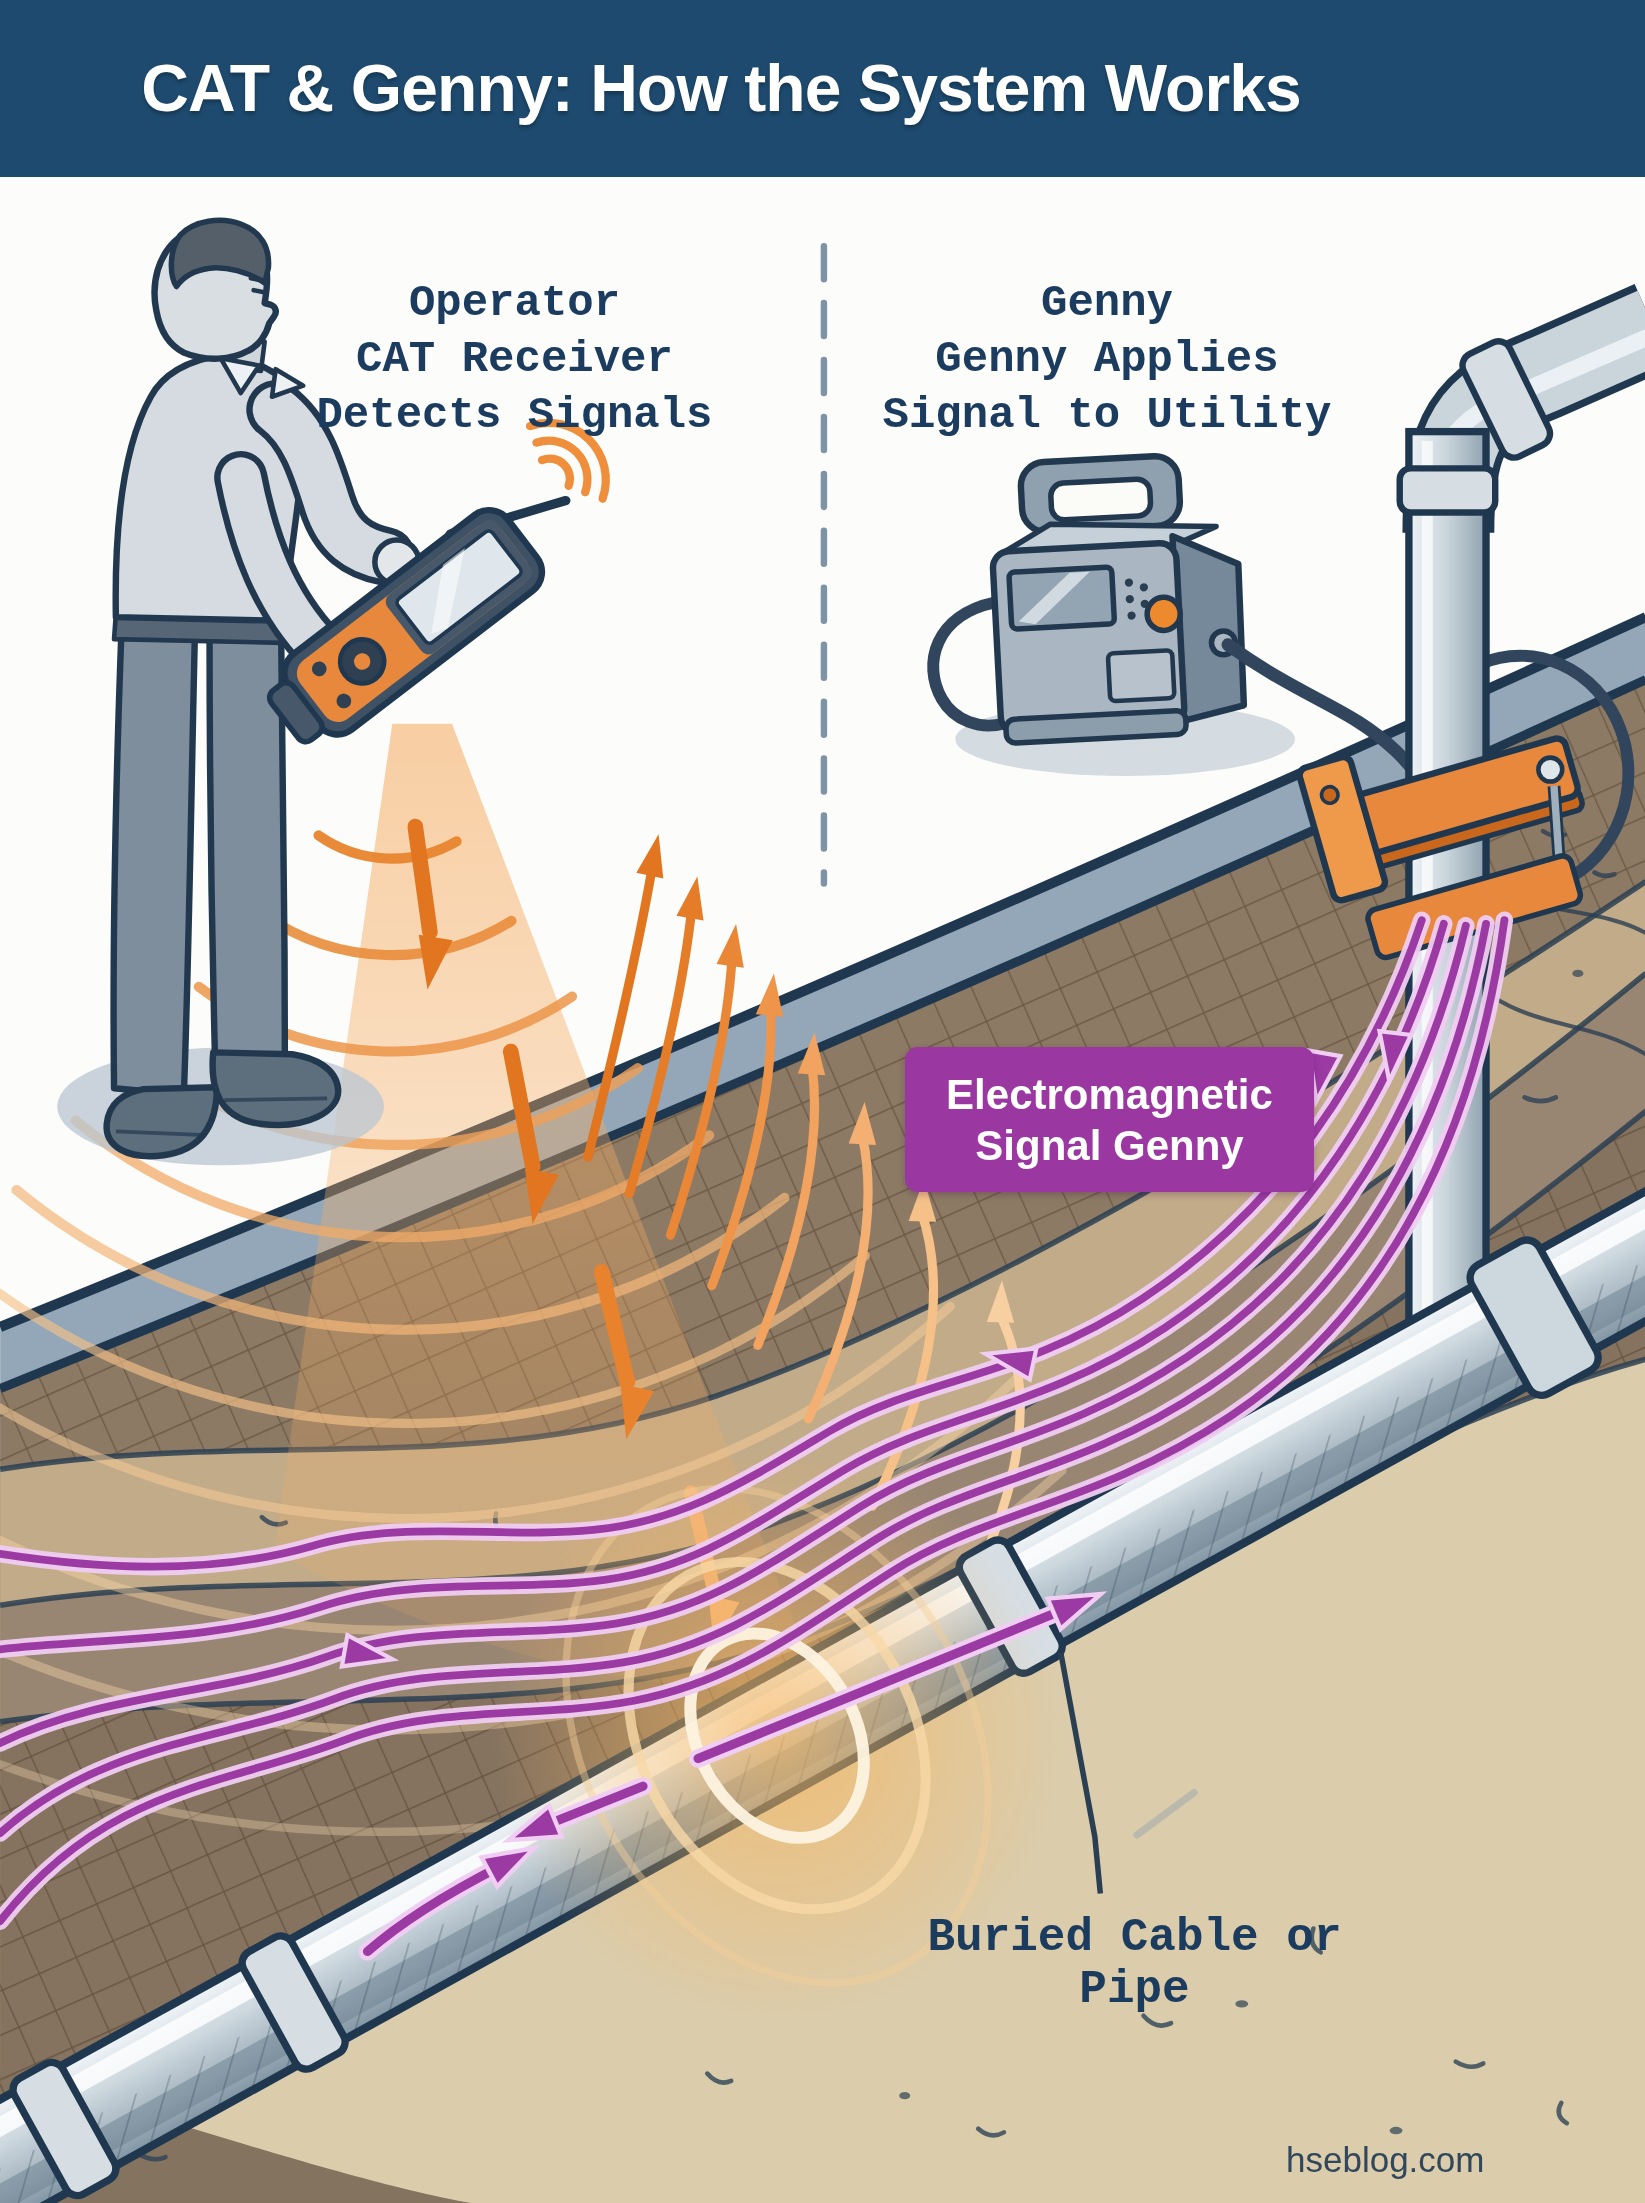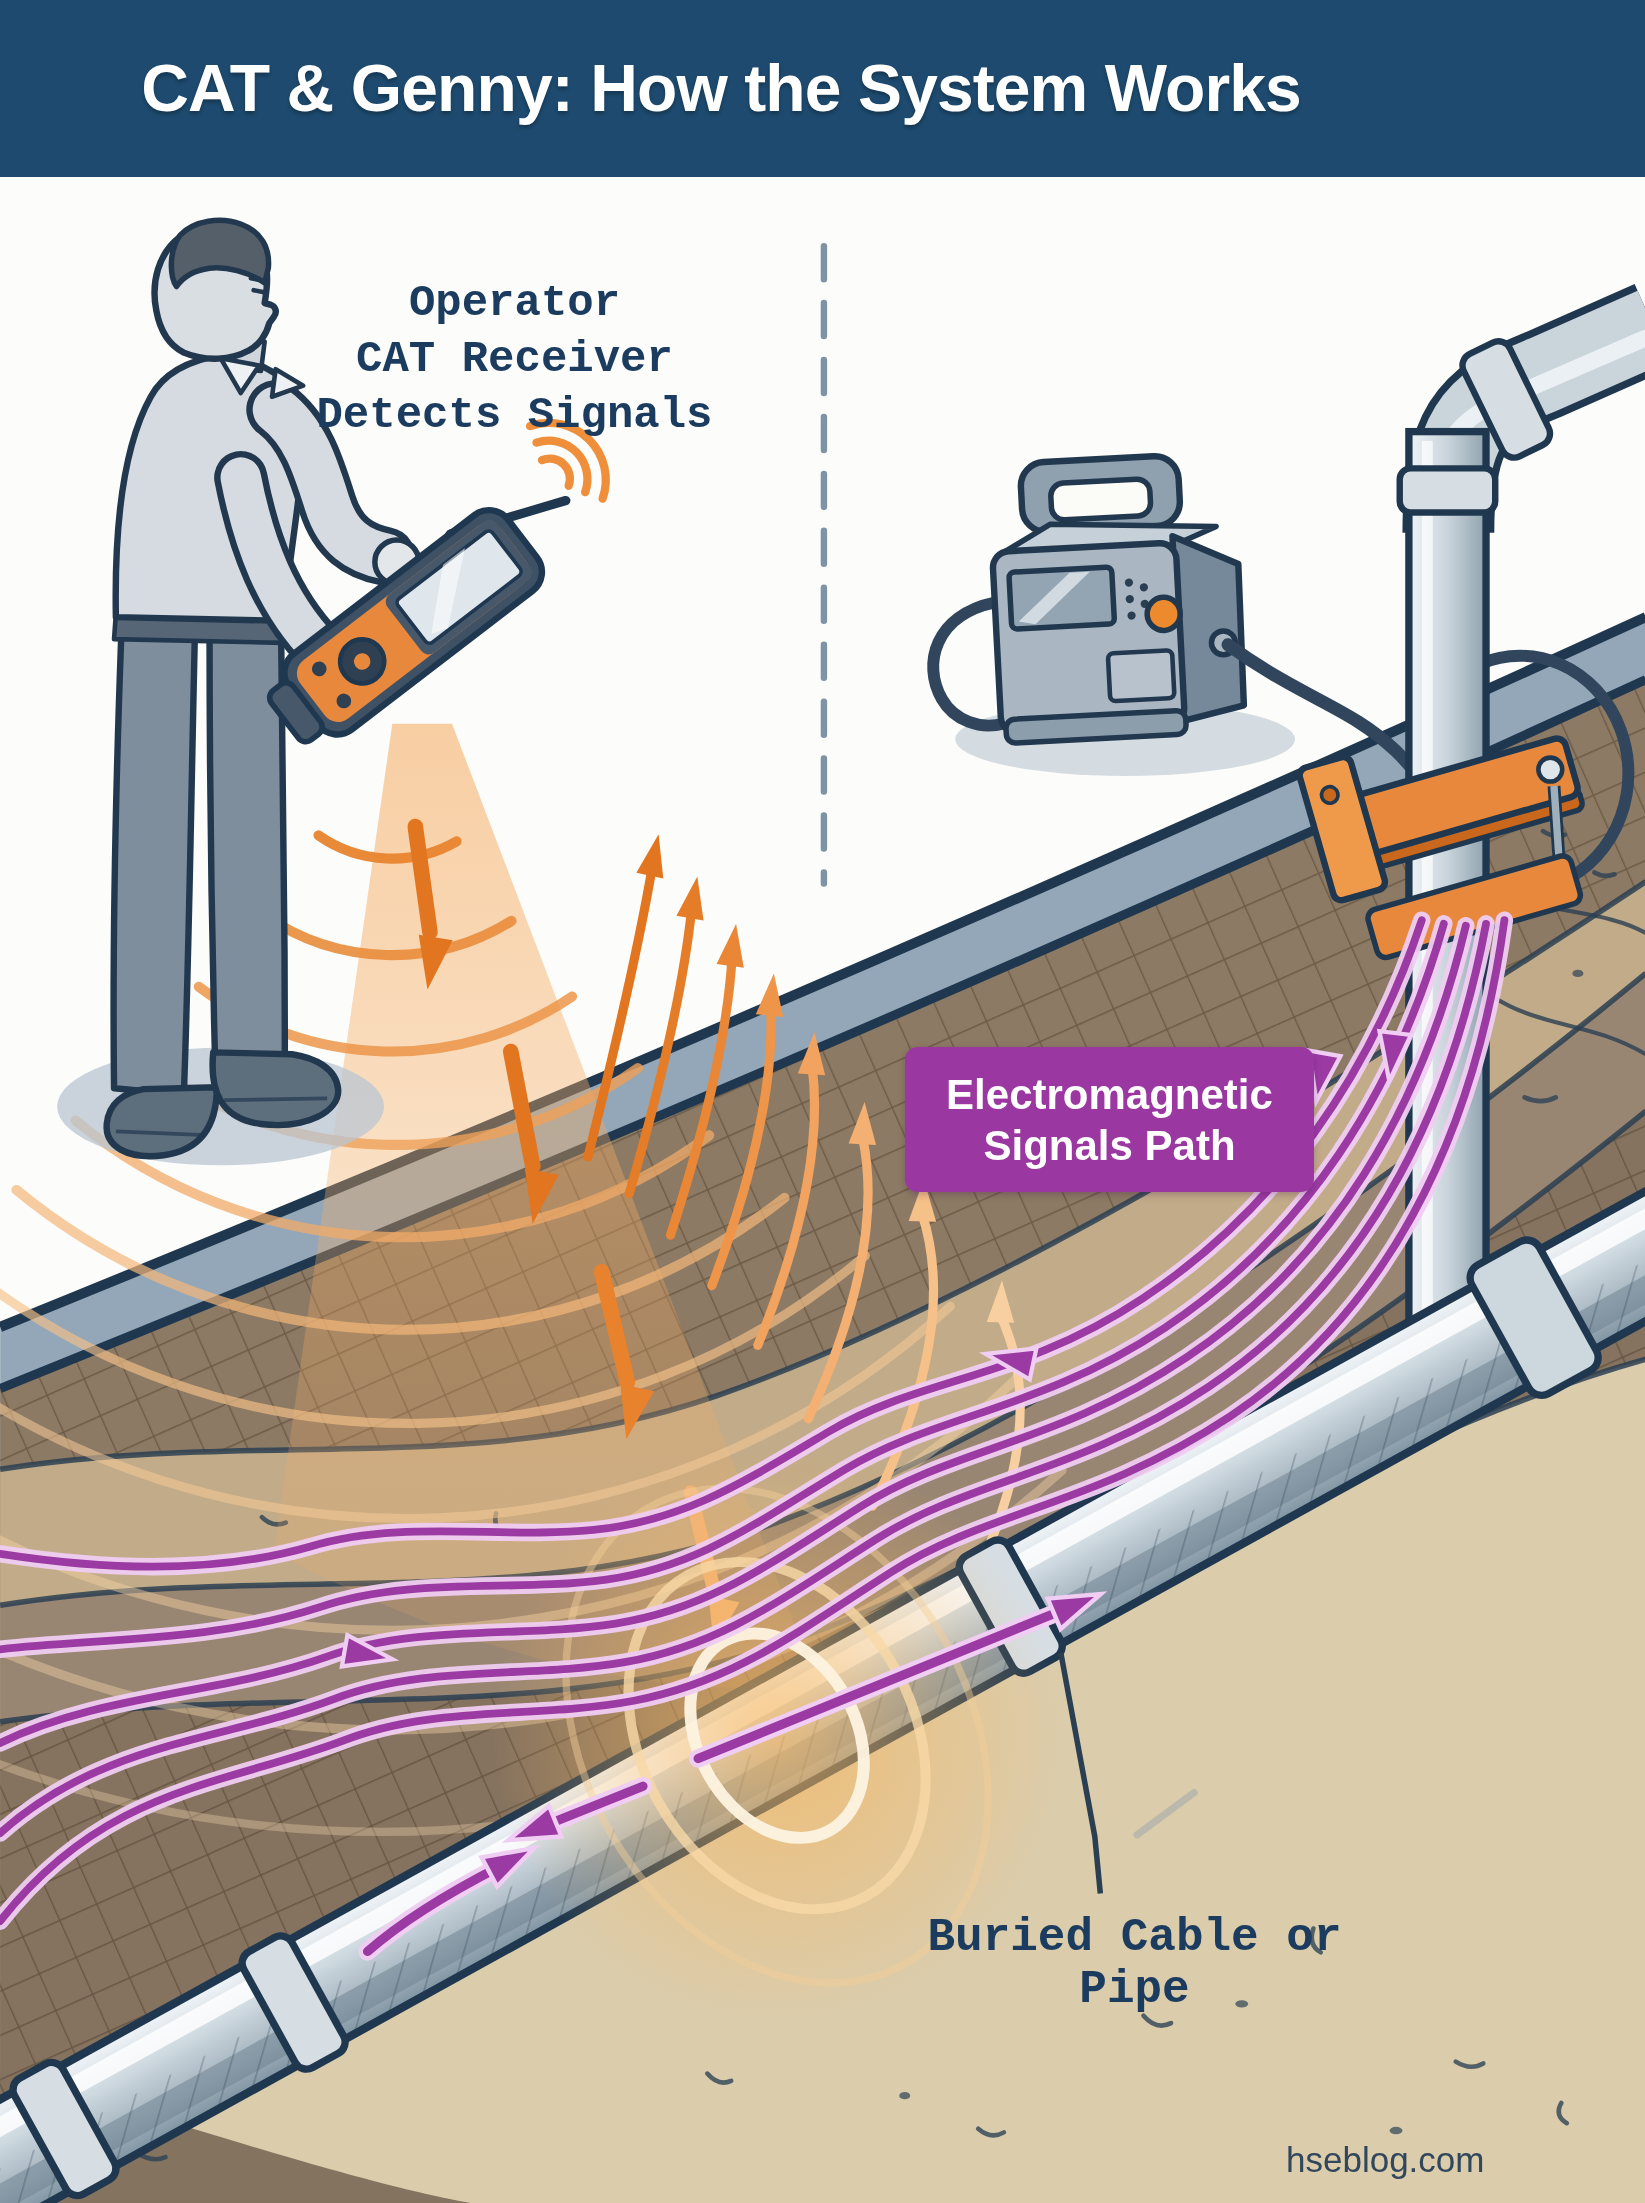--- a/index.html
+++ b/index.html
@@ -335,24 +335,27 @@
 
 </svg>
 
 <div class="title-bar">
   <h1>CAT &amp; Genny: How the System Works</h1>
 </div>
 
 <div class="lbl operator">Operator
 CAT Receiver
 Detects Signals</div>
+<div class="lbl genny">Genny
+Genny Applies
+Signal to Utility</div>
 
 <div class="badge">
   <div class="txt">Electromagnetic
-Signals Path</div>
+Signal Genny</div>
 </div>
 
 <div class="lbl buried">Buried Cable or Pipe</div>
 
 <div class="watermark">hseblog.com</div>
 
 </div>
 
 
 </body></html>

